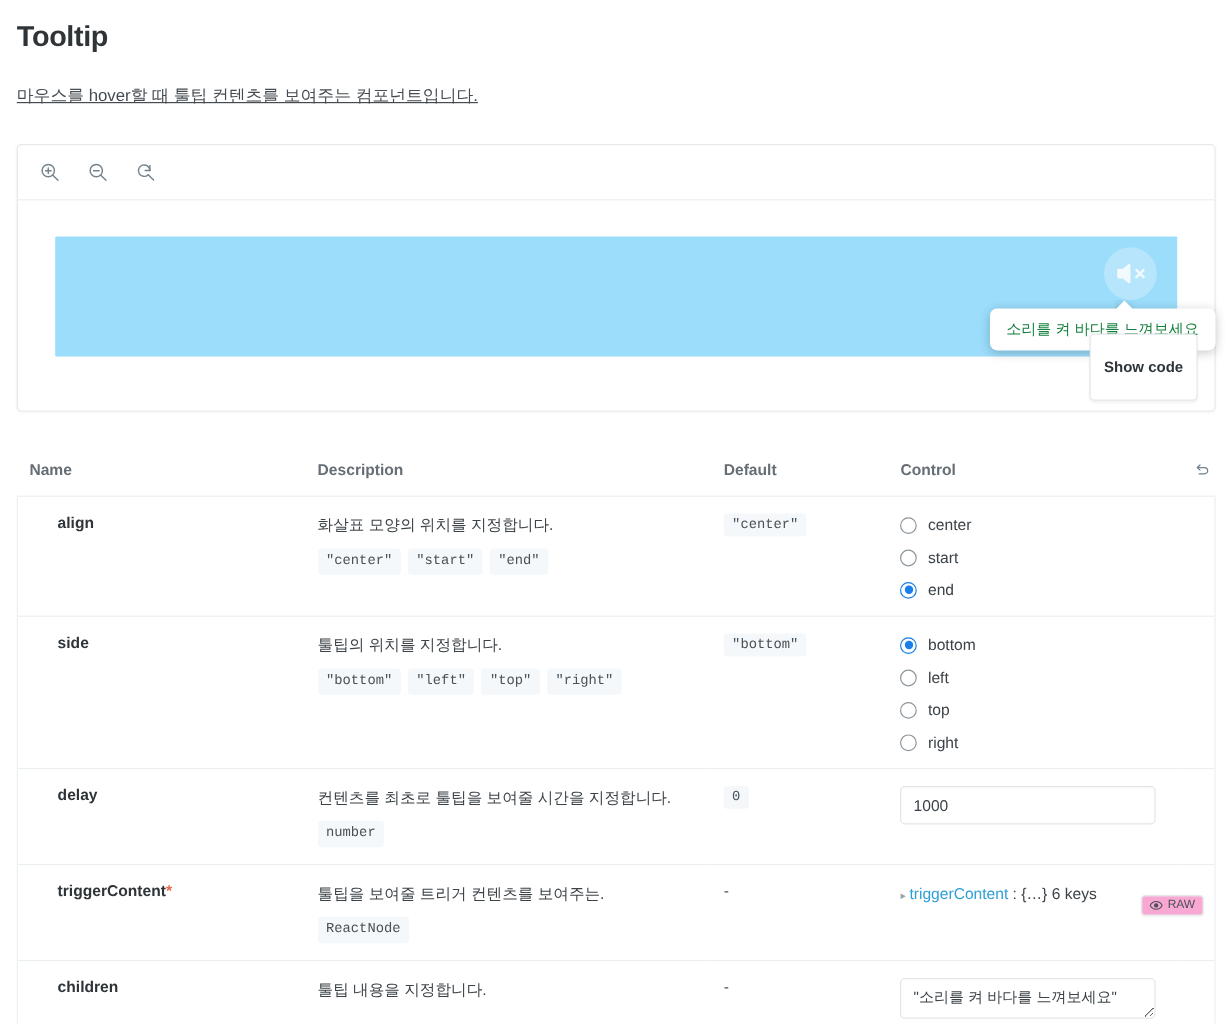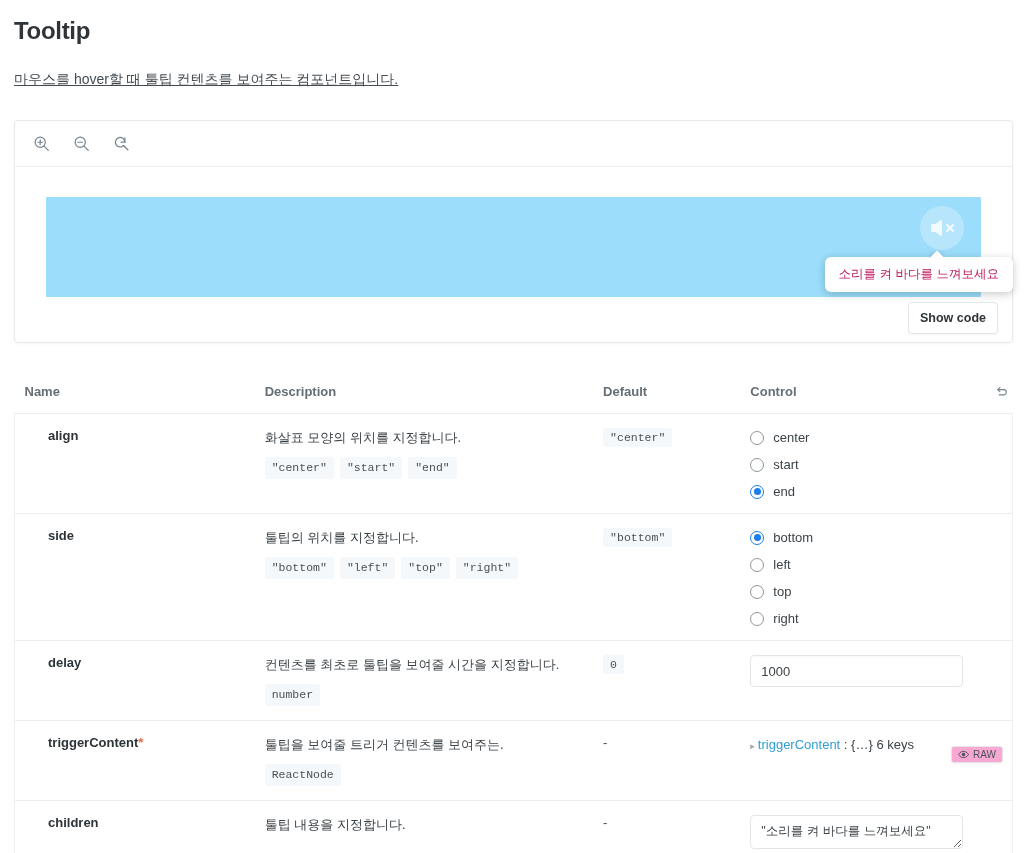--- a/index.html
+++ b/index.html
@@ -81,21 +81,21 @@
 
   .tip {
     position: absolute;
     top: 60px;
     right: -32px;
     background: #ffffff;
     border-radius: 6px;
     box-shadow: 0 2px 9px rgba(0,0,0,0.22);
     padding: 9px 14px;
     font-size: 12.5px;
-    color: #be185d;
+    color: #15803d;
     white-space: nowrap;
   }
   .tip-arrow {
     position: absolute;
     top: -7px;
     right: 68px;
     width: 16px; height: 8px;
     overflow: hidden;
   }
   .tip-arrow::after {
@@ -110,21 +110,21 @@
 
   .show-code-wrap {
     position: absolute;
     right: 14px;
     bottom: 8px;
   }
   .show-code {
     background: #ffffff;
     border: 1px solid #e4e8eb;
     border-radius: 4px;
-    padding: 8px 11px;
+    padding: 20px 11px;
     font-size: 12.5px;
     color: #2e3438;
     font-weight: 700;
     cursor: pointer;
     box-shadow: 0 1px 2px rgba(0,0,0,0.05);
   }
 
   
   .props-table {
     margin-top: 32px;

